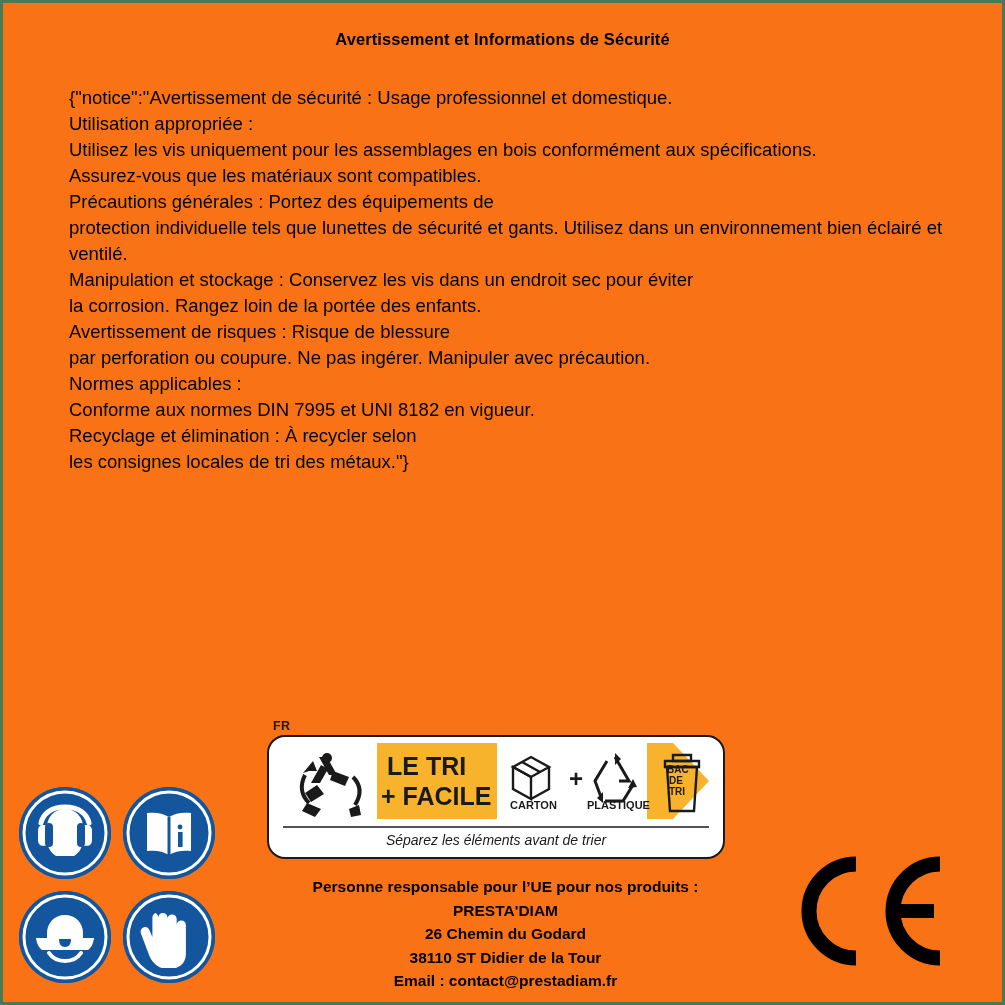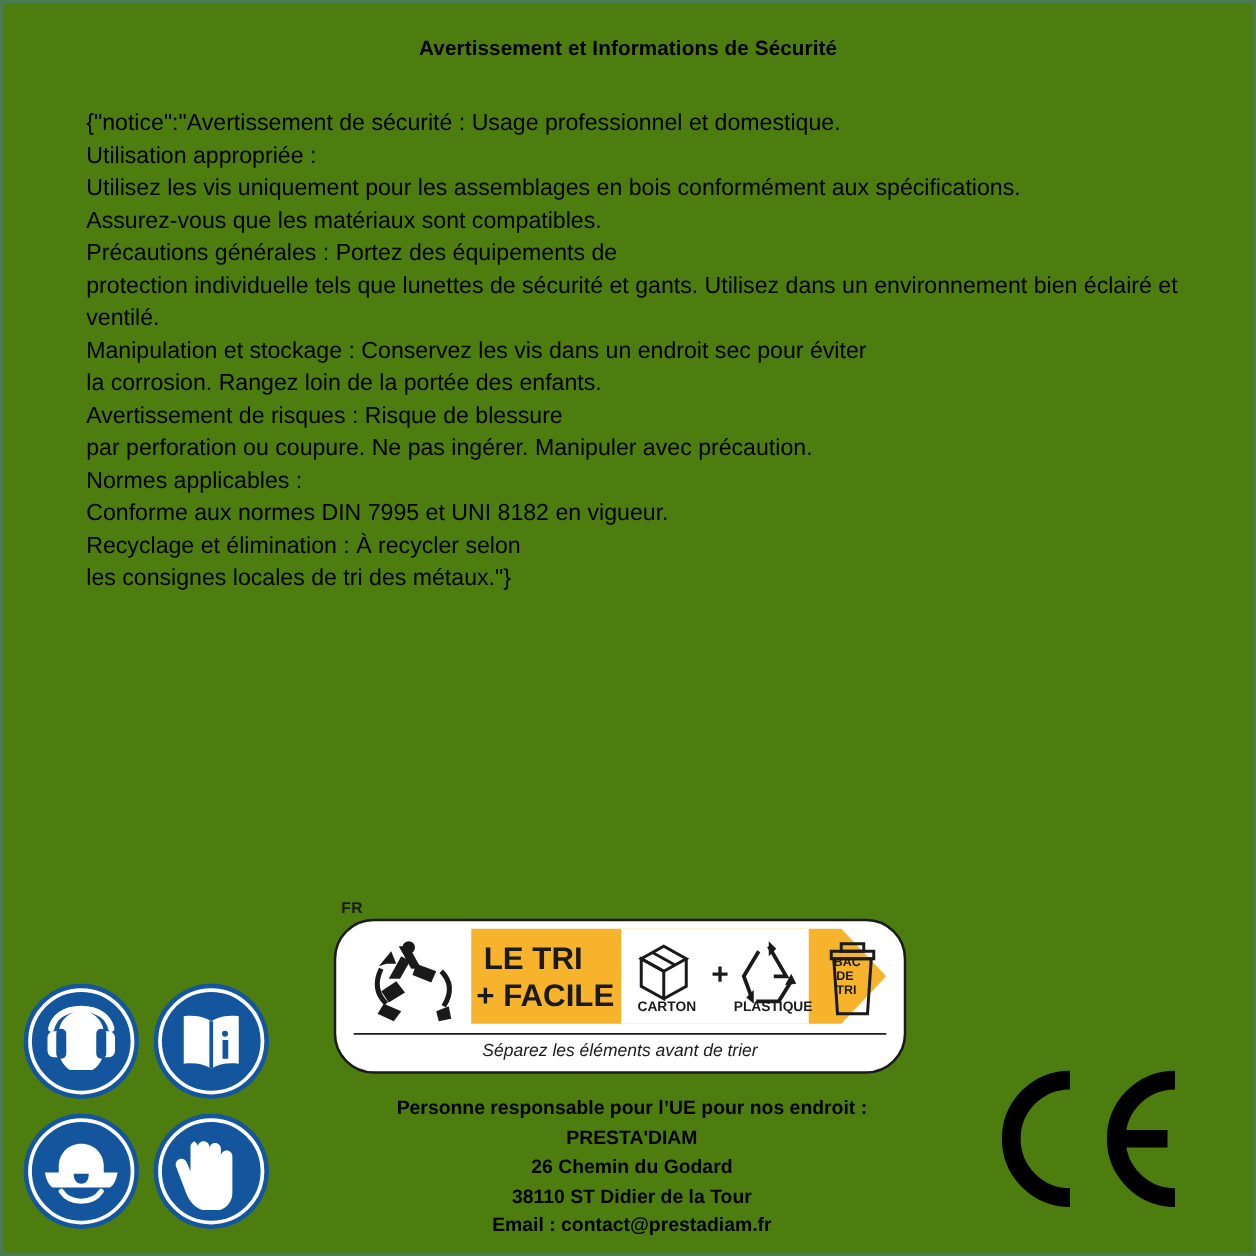--- a/index.html
+++ b/index.html
@@ -13,21 +13,21 @@
     font-family: "Liberation Sans", sans-serif;
     color: #000000;
     overflow: hidden;
   }
   #page {
     position: relative;
     width: 1005px;
     height: 1005px;
     box-sizing: border-box;
     border: 3px solid #4a7a52;
-    background: #4d7c0f;
+    background: #f97316;
   }
 
   
   .doc-title {
     position: absolute;
     top: 27px;
     left: 0;
     width: 100%;
     text-align: center;
     font-size: 16.5px;
@@ -86,21 +86,21 @@
     color: #1a1a1a;
     letter-spacing: 0.3px;
   }
   .tri-card {
     position: absolute;
     left: 0;
     top: 16px;
     width: 458px;
     height: 124px;
     border: 2px solid #1a1a1a;
-    border-radius: 32px;
+    border-radius: 18px;
     background: #ffffff;
     overflow: hidden;
     box-sizing: border-box;
   }
   .tri-card svg { display: block; }
 
   
   .resp-block {
     position: absolute;
     left: 0;
@@ -249,21 +249,21 @@
         <text x="400" y="47" font-family="Liberation Sans, sans-serif" font-size="10" font-weight="bold" fill="#1a1a1a">DE</text>
         <text x="400" y="58" font-family="Liberation Sans, sans-serif" font-size="10" font-weight="bold" fill="#1a1a1a">TRI</text>
 
         <line x1="14" y1="90" x2="440" y2="90" stroke="#1a1a1a" stroke-width="1.4"></line>
         <text x="227" y="108" text-anchor="middle" font-family="Liberation Sans, sans-serif" font-size="14" font-style="italic" fill="#1a1a1a">Séparez les éléments avant de trier</text>
       </svg>
     </div>
   </div>
 
   <div class="resp-block">
-    <div><span>Personne responsable pour l’</span><span>UE</span><span> pour nos endroit :</span></div>
+    <div><span>Personne responsable pour l’</span><span>UE</span><span> pour nos produits :</span></div>
     <div>PRESTA'DIAM</div>
     <div>26 Chemin du Godard</div>
     <div>38110 ST Didier de la Tour</div>
     <div>Email : contact@prestadiam.fr</div>
   </div>
 
   <div class="ce-mark">
     <svg width="150" height="118" viewBox="0 0 150 118" xmlns="http://www.w3.org/2000/svg">
       <path d="M62 12 A47 47 0 1 0 62 106" fill="none" stroke="#000000" stroke-width="15"></path>
       <path d="M146 12 A47 47 0 1 0 146 106" fill="none" stroke="#000000" stroke-width="15"></path>

